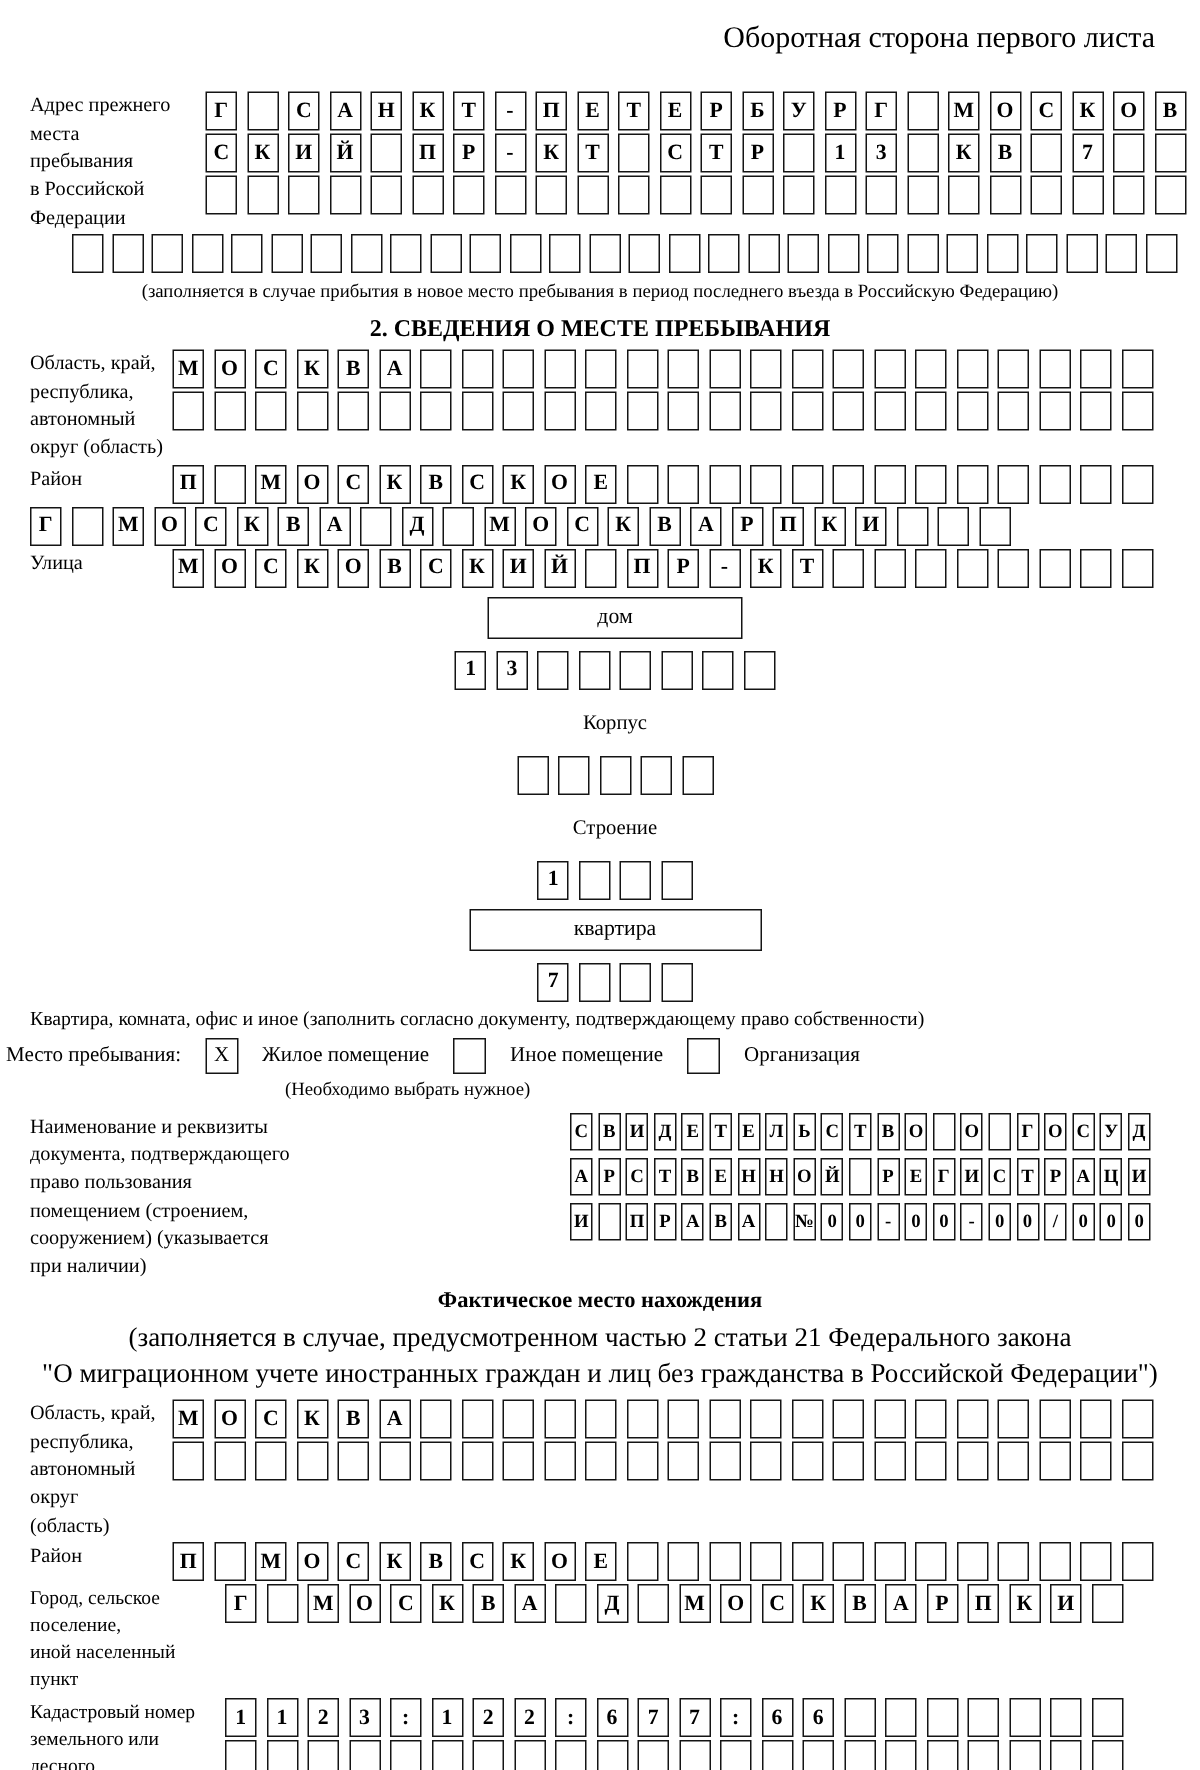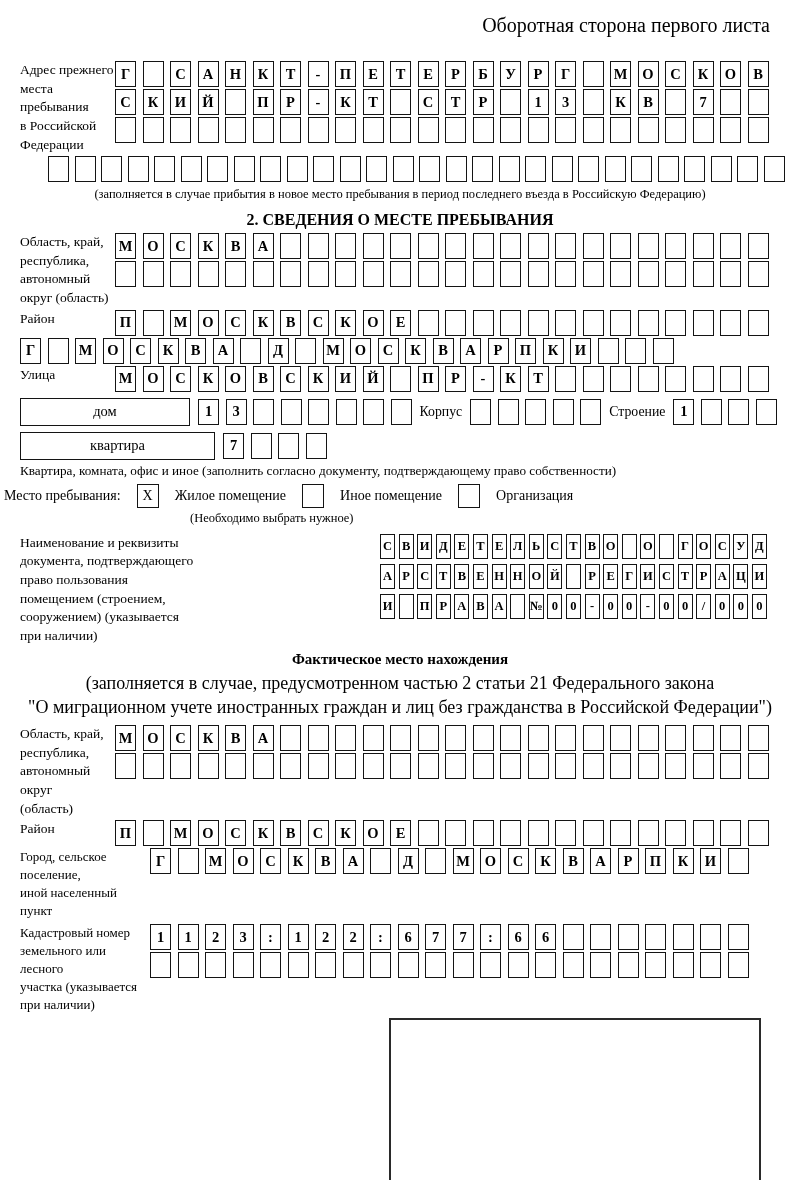--- a/index.html
+++ b/index.html
@@ -18,36 +18,36 @@
   .narrow .cb{width:15px;height:25px;font-size:12.5px;}
   .note-c{text-align:center;font-size:12.5px;margin-top:5px;}
   .note-l{font-size:13.2px;margin:3px 0 0 20px;}
   .h2{text-align:center;font-weight:bold;font-size:16px;margin-top:9px;}
   .h3{text-align:center;font-weight:bold;font-size:15px;margin-top:6px;}
   .mt2{margin-top:2px;} .mt4{margin-top:4px;} .mt6{margin-top:6px;} .mt8{margin-top:8px;}
   .labelbox{box-sizing:border-box;border:1.8px solid #141414;height:28px;display:flex;align-items:center;justify-content:center;font-size:14.5px;flex:none;}
   .labelbox.dom{width:170px;}
   .labelbox.kv{width:195px;}
   .inline-lab{font-size:13.8px;line-height:28px;flex:none;}
-  .domrow{display:flex;align-items:center;gap:8px;padding-left:20px;margin-top:6px;}
+  .domrow{display:flex;align-items:center;gap:8px;padding-left:20px;margin-top:6px;flex-direction:column;}
   .optrow{display:flex;align-items:center;gap:16px;padding-left:4px;margin-top:5px;font-size:14px;}
   .opt{box-sizing:border-box;width:22px;height:24px;border:1.7px solid #141414;display:flex;align-items:center;justify-content:center;font-size:14px;flex:none;}
   .opt-note{font-size:12.5px;margin:3px 0 0 190px;}
   .prenote{white-space:pre-line;text-align:center;font-size:18px;line-height:1.3;margin-top:4px;}
   .stampwrap{width:430px;margin:4px 10px 0 auto;}
   .stampbox{box-sizing:border-box;width:372px;height:176px;border:2px solid #2a2a2a;margin:0 auto;background:#fff;}
 </style>
 </head>
 <body>
 
 <div class="page">
 
   <div class="hdr-note">Оборотная сторона первого листа</div>
 
-  <div class="row" style="margin-top:24px;">
+  <div class="row" style="margin-top:24px;gap:22px;">
     <div class="lbl">Адрес прежнего
 места пребывания
 в Российской
 Федерации</div>
     <div class="boxcol">
       <div class="boxes">
           <span class="cb">Г</span>
           <span class="cb"></span>
           <span class="cb">С</span>
           <span class="cb">А</span>

